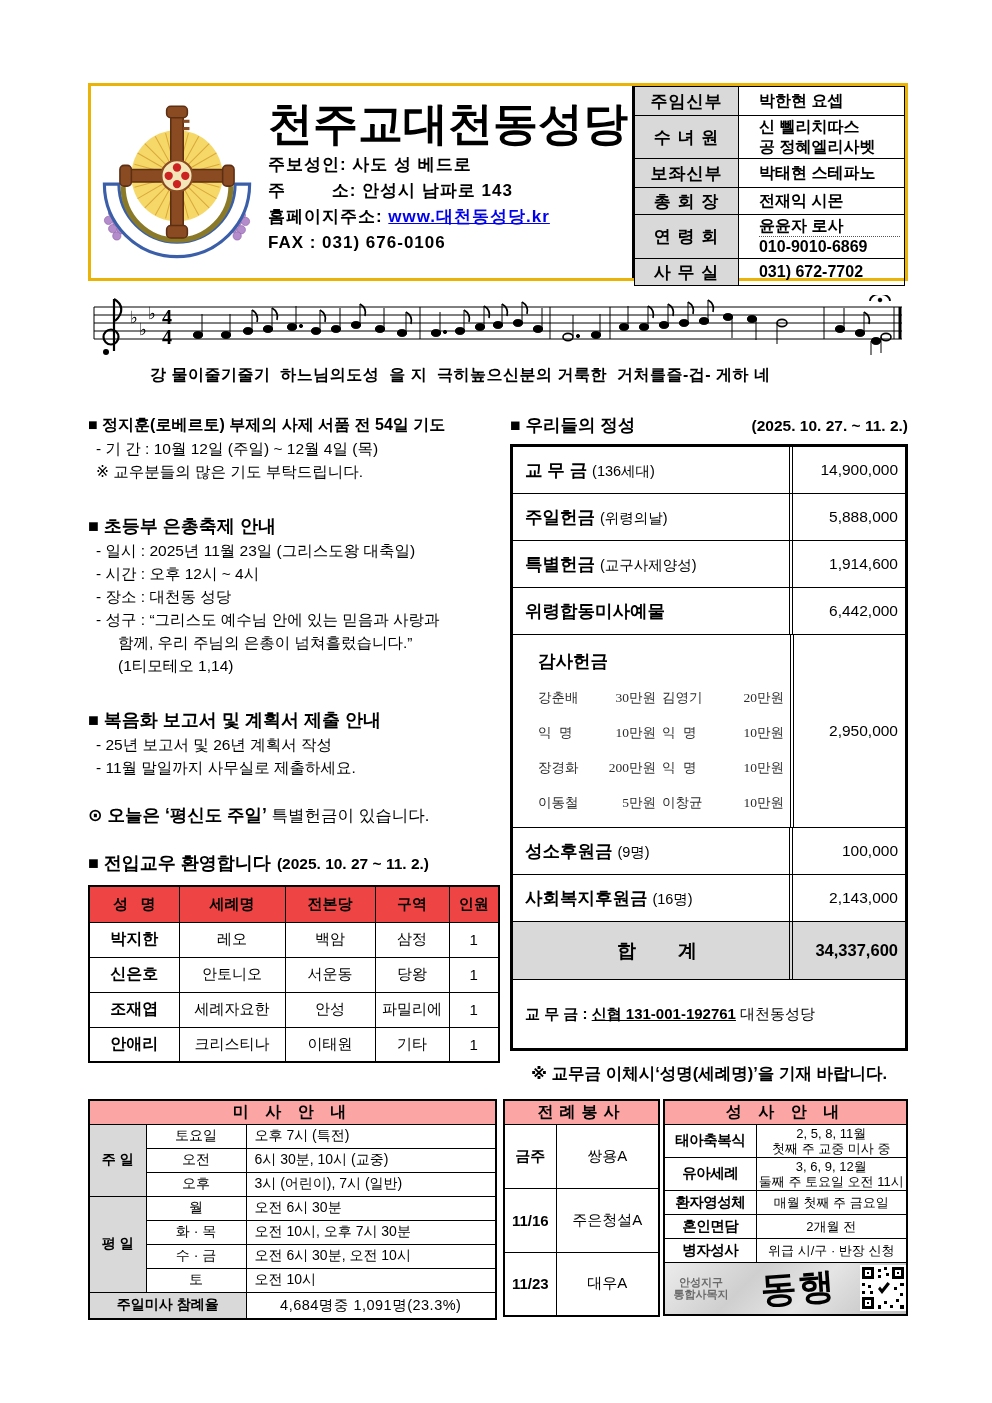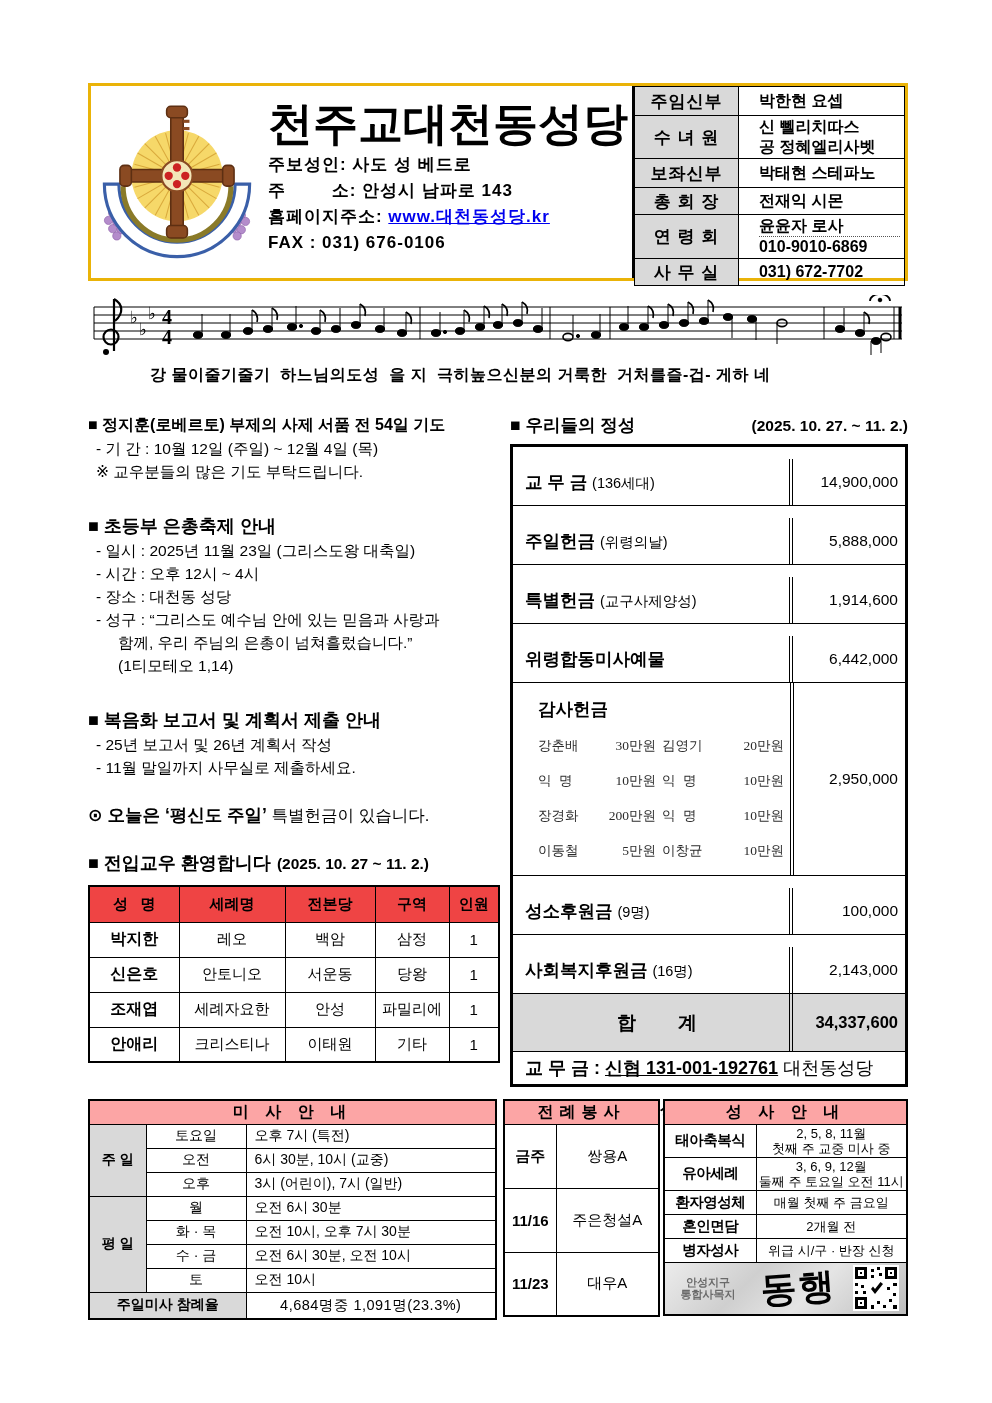--- a/index.html
+++ b/index.html
@@ -60,34 +60,34 @@
   .off-head { display: flex; align-items: baseline; }
   .off-title { font-size: 17.5px; font-weight: bold; }
   .off-date { font-size: 15.5px; font-weight: bold; margin-left: auto; }
   .off-table { margin-top: 7px; border: 3px solid #000; width: 398px; }
   .off-row { display: flex; border-bottom: 1px solid #000; align-items: center; }
   .off-row:last-child { border-bottom: none; }
   .off-label-wrap { flex: 1; padding: 0 0 0 12px; }
   .off-amount { width: 116px; align-self: stretch; border-left: 4px double #000;
                 display: flex; align-items: center; justify-content: flex-end;
                 padding-right: 7px; font-size: 15.5px; }
-  .r57 { height: 47px; margin-top: 12px; }
+  .r57 { height: 47px; }
   .lbl17 { font-size: 17.5px; font-weight: bold; white-space: pre; }
   .sub14 { font-size: 14.5px; font-weight: normal; }
   .thanks-row { height: 193px; align-items: stretch; padding-left: 13px; }
   .thanks-label { padding: 14px 0 0 12px; }
   .donors { margin-top: 16px; display: grid; grid-template-columns: 58px 66px 66px 62px;
             row-gap: 17px; font-size: 13.5px; color: #2b2b2b; }
   .donors .nm { white-space: pre; }
   .donors .am { text-align: right; padding-right: 6px; font-family: Liberation Serif, serif; }
   .total-row { height: 58px; background: #d9d9d9; }
   .total-label { text-align: center; font-size: 19px; font-weight: bold; white-space: pre; }
   .total-amount { font-weight: bold; font-size: 16.5px; }
-  .account-row { height: 32px; display: flex; align-items: center; padding-left: 12px;
-                 font-size: 18px; }
+  .account-row { height: 68px; display: flex; align-items: center; padding-left: 12px;
+                 font-size: 15px; }
   .account-row .b { font-weight: bold; white-space: pre; }
   .account-row .u { font-weight: bold; text-decoration: underline; white-space: pre; }
   .transfer-note { margin-top: 12px; font-size: 16.5px; font-weight: bold; text-align: center; }
 
   
   .bottom { position: absolute; top: 1016px; left: 0; width: 820px; display: flex; }
   table.bt { border-collapse: collapse; table-layout: fixed; }
   table.bt th { background: #fca5a5; font-weight: bold; font-size: 16px; letter-spacing: 6px;
                 height: 24px; border: 1.5px solid #000; }
   table.bt td { border: 1.5px solid #000; font-size: 14px; text-align: center; height: 24px; }
@@ -99,21 +99,21 @@
   .lit-wrap { margin-left: 6px; }
   table.lit { width: 157px; }
   table.lit td.d { font-weight: bold; font-size: 15px; width: 52px; }
   table.lit td { height: 64px; font-size: 15px; }
   .sac-wrap { margin-left: 3px; }
   table.sac { width: 245px; }
   table.sac td.slbl { font-weight: bold; font-size: 14.5px; width: 92px; letter-spacing: -0.5px; }
   table.sac td.sval { font-size: 13px; line-height: 15px; padding: 1px 0; }
   .h38 td { height: 38px; }
   .banner { height: 51px; background: linear-gradient(135deg,#ececec 0%,#cfcfcf 35%,#e5e5e5 60%,#bdbdbd 100%);
-            display: flex; align-items: center; padding: 2px 7px; }
+            display: flex; align-items: center; padding: 2px 0; }
   .banner-txt { font-size: 11px; font-weight: bold; color: #6a6a6a; line-height: 12px; text-align: center; width: 72px; }
   .calligraphy { font-family: "Liberation Serif", "DejaVu Serif", serif; font-weight: 900;
                  font-size: 36px; transform: rotate(-4deg); letter-spacing: 2px; flex: 1; text-align: center; }
 </style>
 </head>
 <body>
 
 <div class="page">
 <div class="content">
 

